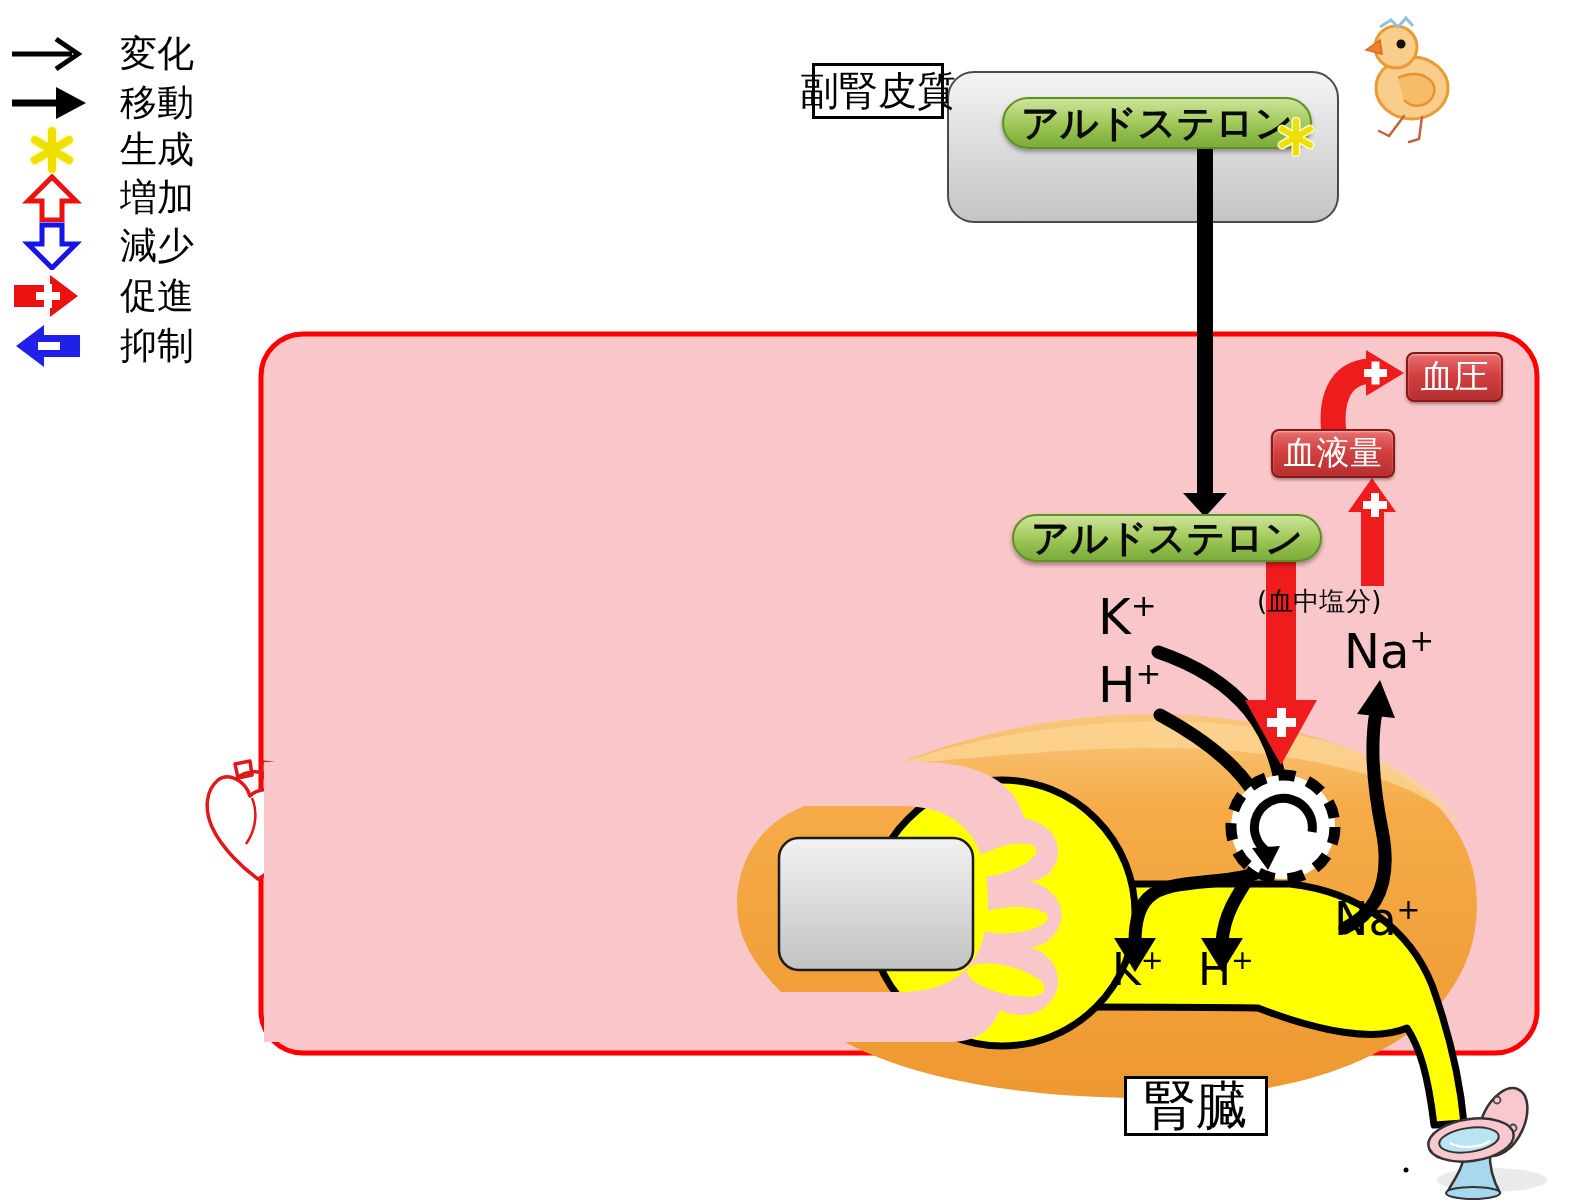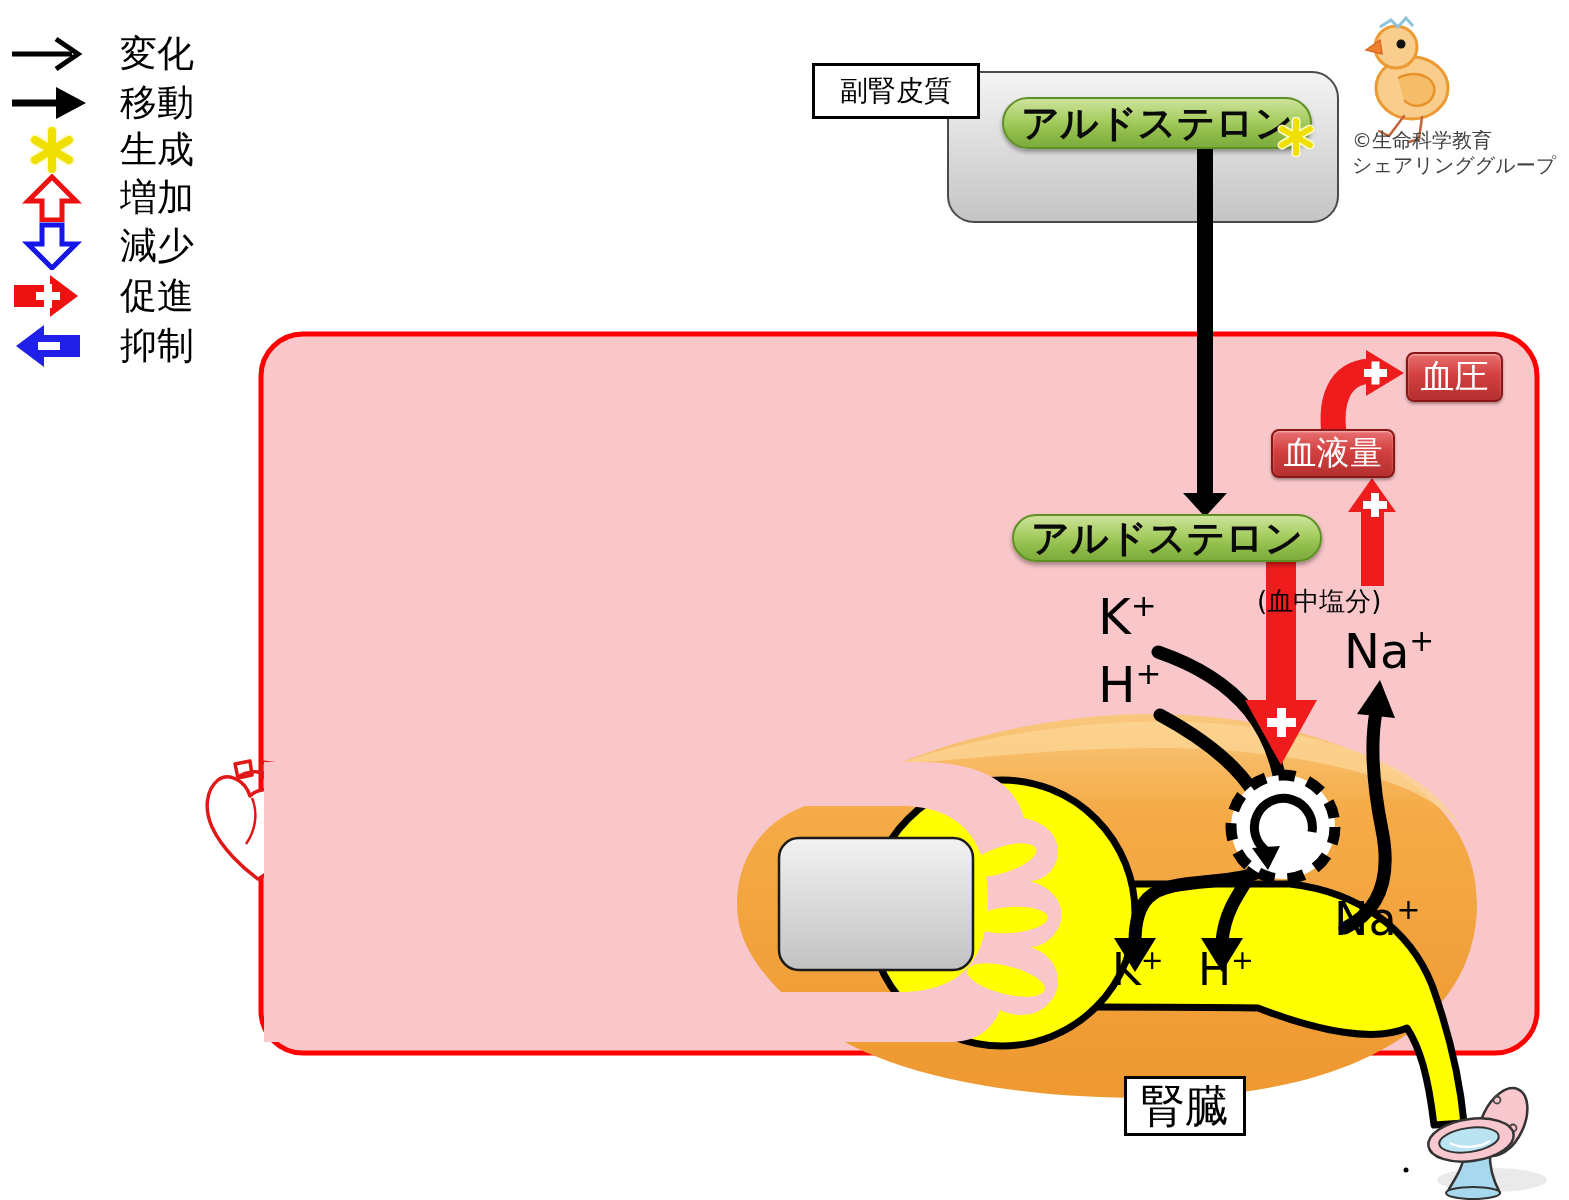--- a/index.html
+++ b/index.html
@@ -220,42 +220,38 @@
     <span class="legend-label">促進</span>
   </div>
   <div class="legend-row" style="top:322px;">
     <svg class="legend-icon" width="92" height="48">
       <polygon points="72,13 36,13 36,3 8,24 36,45 36,35 72,35" fill="#2020e8"></polygon>
       <rect x="30" y="20" width="22" height="8" fill="#fff"></rect>
     </svg>
     <span class="legend-label">抑制</span>
   </div>
 
-  <div class="abs whitebox txt" style="left:812px;top:63px;width:168px;height:56px;font-size:28px;">副腎皮質</div>
+  <div class="abs whitebox txt" style="left:812px;top:63px;width:132px;height:56px;font-size:39px;">副腎皮質</div>
 
   <div class="abs pill txt" style="left:1002px;top:97px;width:310px;height:52px;">
     <span>アルドステロン</span>
   </div>
   <svg class="abs txt" style="left:1277px;top:117px;" width="38" height="40">
     <g stroke="#fffbcc" stroke-width="9" stroke-linecap="round">
       <line x1="19" y1="4" x2="19" y2="36"></line>
         <line x1="5" y1="12" x2="33" y2="28"></line>
         <line x1="5" y1="28" x2="33" y2="12"></line>
     </g>
     <g stroke="#efe000" stroke-width="6" stroke-linecap="round">
       <line x1="19" y1="4" x2="19" y2="36"></line>
         <line x1="5" y1="12" x2="33" y2="28"></line>
         <line x1="5" y1="28" x2="33" y2="12"></line>
     </g>
   </svg>
 
-  <div class="abs credit" style="left:1352px;top:128px;">
-    <div>©生命科学教育</div>
-    <div>シェアリンググループ</div>
-  </div>
 
   <div class="abs redbox txt" style="left:1406px;top:352px;width:97px;height:50px;font-size:34px;">血圧</div>
   <div class="abs redbox txt" style="left:1271px;top:429px;width:124px;height:49px;font-size:33px;">血液量</div>
 
   <div class="abs pill txt" style="left:1012px;top:514px;width:310px;height:48px;">
     <span>アルドステロン</span>
   </div>
 
   <div class="abs ion" style="left:1257px;top:588px;font-size:26px;">(血中塩分)</div>
 
@@ -272,15 +268,15 @@
   <div class="abs ion" style="left:1112px;top:946px;font-size:44px;">
     <span>K</span><sup>+</sup>
   </div>
   <div class="abs ion" style="left:1198px;top:946px;font-size:44px;">
     <span>H</span><sup>+</sup>
   </div>
   <div class="abs ion" style="left:1334px;top:896px;font-size:46px;">
     <span>Na</span><sup>+</sup>
   </div>
 
-  <div class="abs whitebox txt" style="left:1124px;top:1076px;width:122px;height:60px;font-size:44px;">腎臓</div>
+  <div class="abs whitebox txt" style="left:1124px;top:1076px;width:144px;height:60px;font-size:52px;">腎臓</div>
 
 </div>
 
 </body></html>

